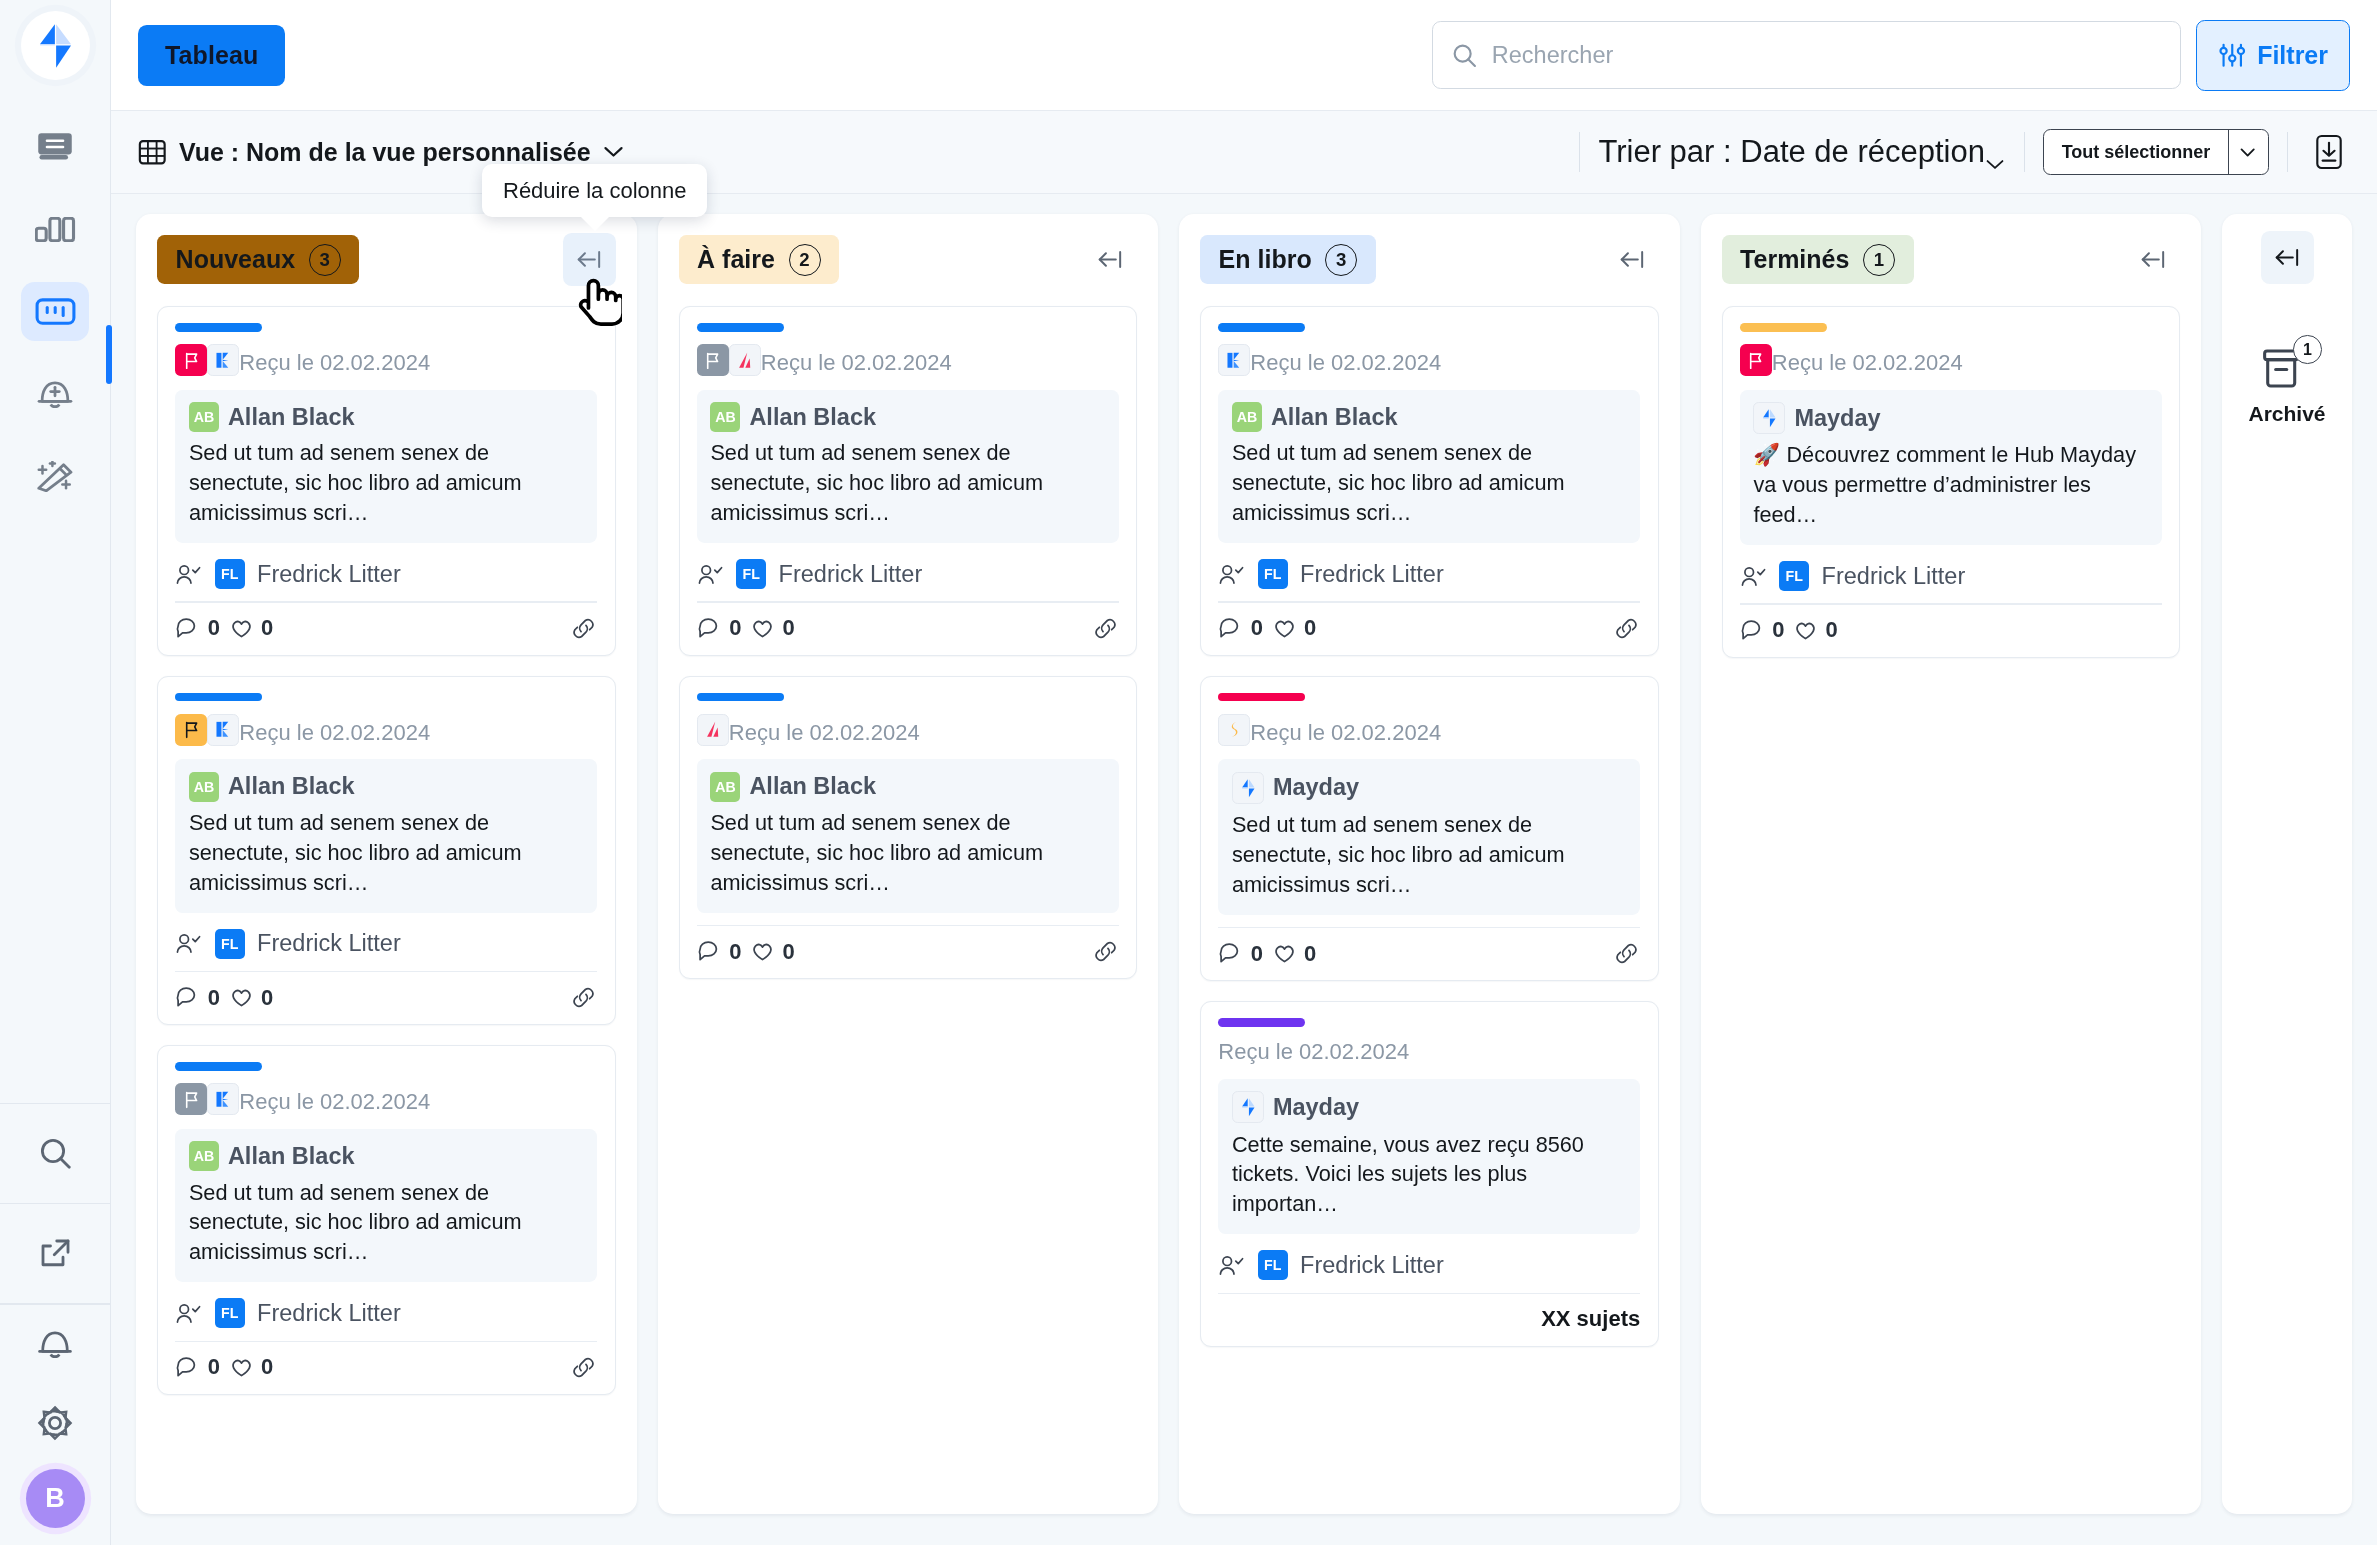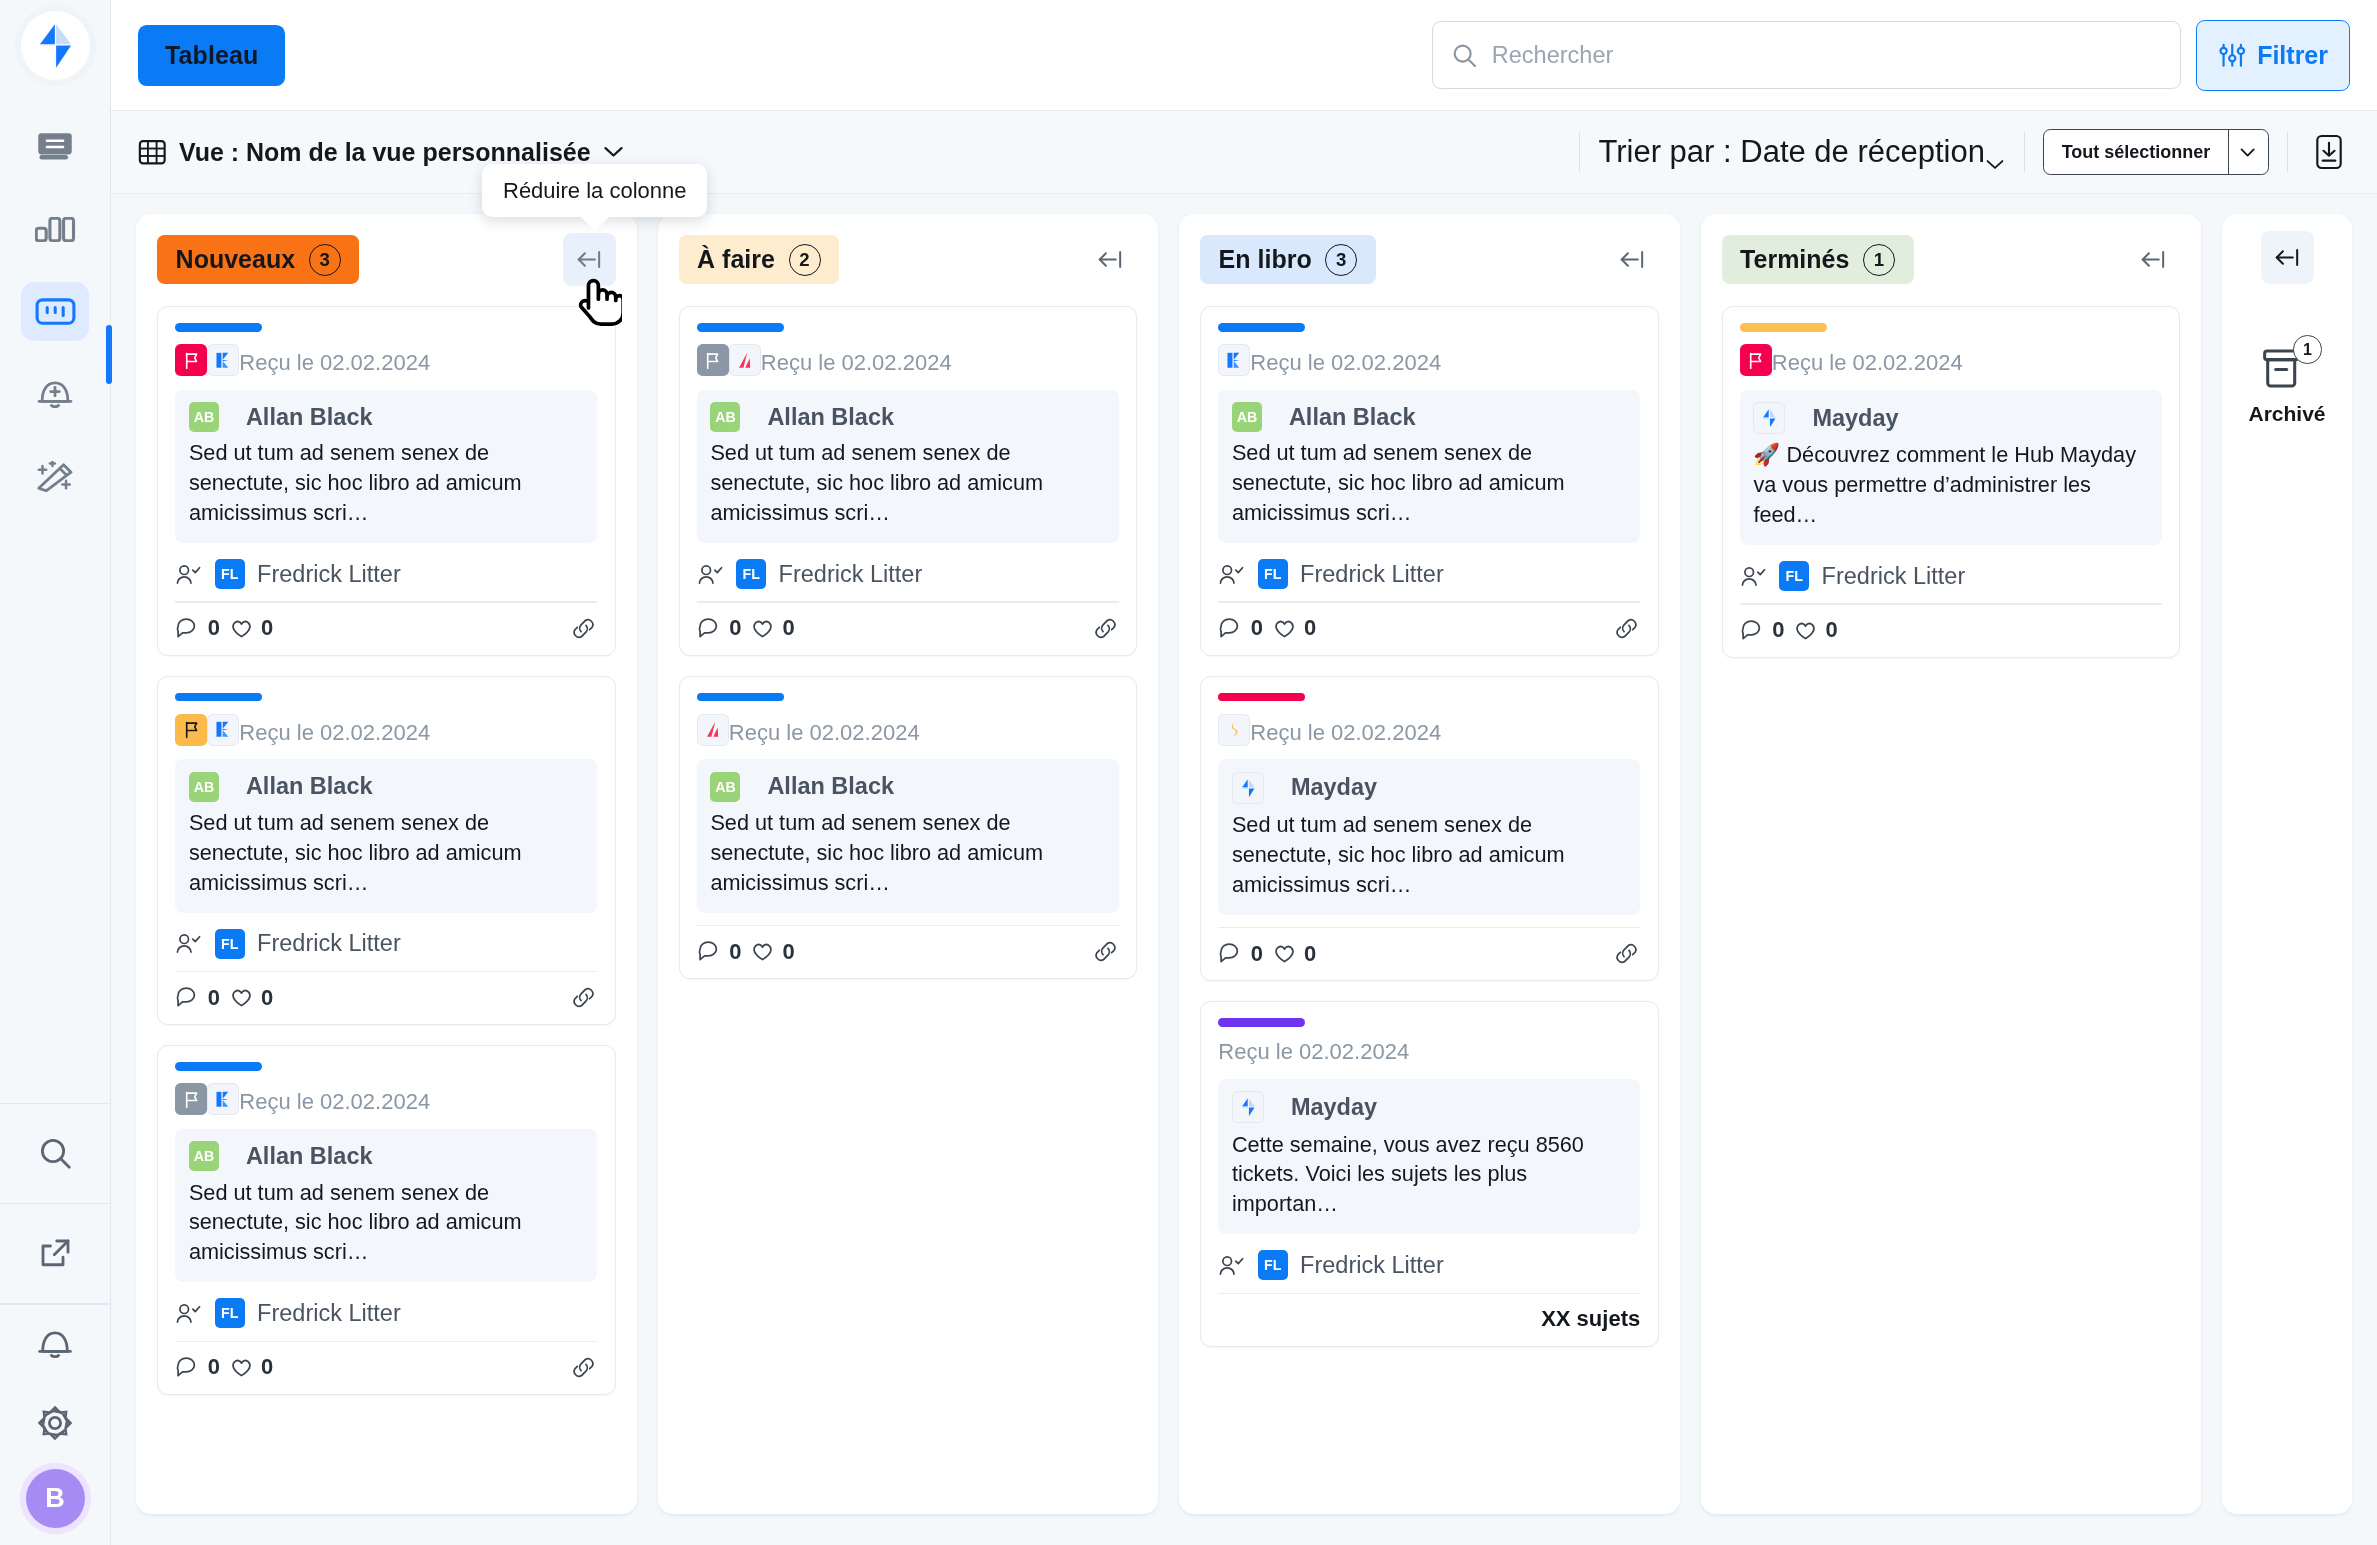--- a/index.html
+++ b/index.html
@@ -125,21 +125,21 @@
   .card-meta { display:flex; align-items:flex-end; margin-bottom: 13.6px; }
   .flag {
     width: 32px; height: 32px; border-radius: 5.6px; display:flex; align-items:center; justify-content:center; flex:0 0 auto;
   }
   .srcbox {
     width: 32px; height: 32px; border-radius: 5.6px; background:#f2f5f9; border:1.2px solid #e4e9f0;
     display:flex; align-items:center; justify-content:center; flex:0 0 auto;
   }
   .card-date { font-size: 22px; color:#8b97a5; }
   .card-body { background:#f3f7fb; border-radius: 7.4px; padding: 12.4px 13.6px 15px 13.6px; }
-  .card-author { display:flex; align-items:center; gap: 27px; margin-bottom: 6.2px; }
+  .card-author { display:flex; align-items:center; gap: 9px; margin-bottom: 6.2px; }
   .mini-av {
     width: 30px; height: 30px; border-radius: 5px; color:#fff; font-size: 14.2px; font-weight:700;
     display:flex; align-items:center; justify-content:center; flex:0 0 auto;
   }
   .mini-logo {
     width: 32px; height: 32px; border-radius: 5.6px; background:#f2f5f9; border:1.2px solid #e4e9f0;
     display:flex; align-items:center; justify-content:center; flex:0 0 auto;
   }
   .author-name { font-size: 23.5px; font-weight: 700; color:#4a5361; }
   .card-text { font-size: 21.7px; line-height: 1.38; color:#14181c; }
@@ -387,21 +387,21 @@
             <polyline points="17,27 26,35 35,27" fill="none" stroke="#14181c" stroke-width="3.5" stroke-linecap="round" stroke-linejoin="round"></polyline>
             <line x1="16" y1="43" x2="36" y2="43" stroke="#14181c" stroke-width="4" stroke-linecap="round"></line>
           </svg>
         </span>
       </div>
     </div>
 
     <div class="board" id="board">
         <div class="column">
           <div class="col-head">
-            <div class="col-chip" style="background:#f97316">
+            <div class="col-chip" style="background:#a16207">
               <span>Nouveaux</span>
               <span class="count-badge">3</span>
             </div>
             <div class="collapse-btn hovered">
               <svg width="28.5" height="25" viewBox="0 0 46 40">
                 <line x1="6" y1="20" x2="32" y2="20" stroke="#6c7a8c" stroke-width="3.2" stroke-linecap="round"></line>
                 <polyline points="16,10 6,20 16,30" fill="none" stroke="#6c7a8c" stroke-width="3.2" stroke-linecap="round" stroke-linejoin="round"></polyline>
                 <line x1="39" y1="8" x2="39" y2="32" stroke="#6c7a8c" stroke-width="3.2" stroke-linecap="round"></line>
               </svg>
             </div>

